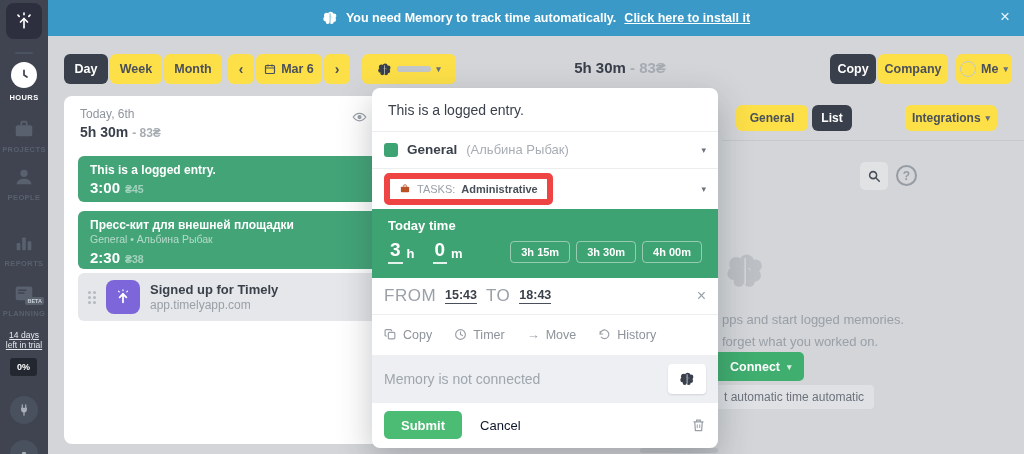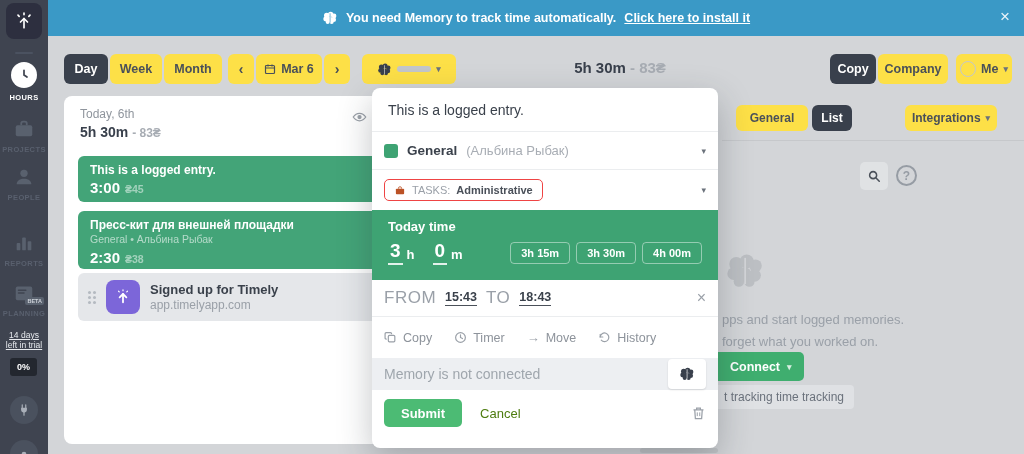--- a/index.html
+++ b/index.html
@@ -87,45 +87,45 @@
   
   .modal { left:372px; top:88px; width:346px; height:360px; background:#fff; border-radius:8px;
     box-shadow:0 12px 34px rgba(40,45,55,.28); z-index:50; display:flex; flex-direction:column; overflow:hidden; }
   .m-note { height:44px; padding:14px 16px 0; font-size:14px; color:#3a414b; border-bottom:1px solid #ebedef; }
   .m-row { display:flex; align-items:center; padding:0 12px; }
   .m-project { height:38px; border-bottom:1px solid #ebedef; gap:9px; cursor:pointer; }
   .sq { width:14px; height:14px; border-radius:3px; background:#3ea373; }
   .m-proj-name { font-size:13.5px; font-weight:bold; color:#3a414b; }
   .m-proj-meta { font-size:13px; color:#a8adb4; }
   .m-tag { height:40px; cursor:pointer; }
-  .tagchip { display:flex; align-items:center; gap:6px; border:1px solid #ef4444; border-radius:5px;
+  .tagchip { display:flex; align-items:center; gap:6px; border:6px solid #ef4444; border-radius:5px;
     padding:4px 9px; background:#fff; }
   .tag-pre { font-size:11px; color:#9aa0a8; }
   .tag-val { font-size:11px; font-weight:bold; color:#4a5059; }
   .m-green { height:70px; background:#3ea373; color:#fff; padding:9px 16px 0; }
   .lg-label { font-size:13px; font-weight:bold; }
   .lg-row { display:flex; align-items:flex-end; margin-top:6px; }
   .lg-num { font-size:19px; font-weight:bold; border-bottom:2px solid rgba(255,255,255,.85); padding:0 2px 1px; }
   .lg-unit { font-size:13px; font-weight:bold; margin:0 0 3px 4px; }
   .preset { border:1px solid rgba(255,255,255,.45); border-radius:4px; padding:4px 10px;
     font-size:11px; font-weight:bold; color:#fff; cursor:pointer; }
   .m-fromto { height:36px; gap:9px; }
   .ft-label { font-size:17px; color:#9aa0a8; letter-spacing:.5px; }
   .ft-time { font-size:12.5px; font-weight:bold; color:#3a414b; border-bottom:1px solid #4a5059; padding-bottom:1px; cursor:text; }
   .ft-x { margin-left:auto; font-size:16px; color:#9aa0a8; cursor:pointer; line-height:16px; }
   .m-actions { height:42px; border-top:1px solid #ebedef; gap:22px; }
   .act { display:flex; align-items:center; gap:6px; font-size:12.5px; color:#8d939b; cursor:pointer; }
-  .m-memory { height:32px; background:#edeff2; }
+  .m-memory { height:48px; background:#edeff2; }
   .mem-text { font-size:14px; color:#9fa6ad; }
   .mem-btn { margin-left:auto; width:38px; height:30px; background:#fff; border-radius:4px;
     box-shadow:0 1px 2px rgba(0,0,0,.12); display:flex; align-items:center; justify-content:center; cursor:pointer; }
   .m-footer { height:46px; gap:18px; }
   .submit { background:#4cbb74; color:#fff; border:none; border-radius:5px; height:28px; padding:0 17px;
     font-size:13px; font-weight:bold; font-family:inherit; cursor:pointer; }
-  .cancel { font-size:13px; color:#4d7c0f; cursor:pointer; }
+  .cancel { font-size:13px; color:#0f172a; cursor:pointer; }
   .trash { margin-left:auto; cursor:pointer; color:#9aa0a8; }
 </style>
 </head>
 <body>
 
 <div class="abs banner">
   <span>
     <svg width="16" height="14" viewBox="0 0 24 20" fill="#fff">
         <circle cx="7" cy="6" r="4"></circle>
         <circle cx="13" cy="4.5" r="4"></circle>
@@ -360,21 +360,21 @@
       <path d="M11.6 2.5h1v15h-1z" fill="#d3d5d8"></path>
     </svg>
 </span>
 <div class="abs r-line" style="left:722px; top:312px;">pps and start logged memories.</div>
 <div class="abs r-line" style="left:722px; top:334px;">forget what you worked on.</div>
 
 <div class="abs connect">
   <span>Connect</span>
   <span class="caret">▾</span>
 </div>
-<div class="abs r-badge">t tracking time tracking</div>
+<div class="abs r-badge">t automatic time automatic</div>
 <div class="abs scrollthumb"></div>
 
 <div class="abs modal">
   <div class="m-note">This is a logged entry.</div>
 
   <div class="m-row m-project">
     <span class="sq"></span>
     <span class="m-proj-name">General</span>
     <span class="m-proj-meta">(Альбина Рыбак)</span>
     <span class="caret" style="margin-left:auto;">▾</span>

